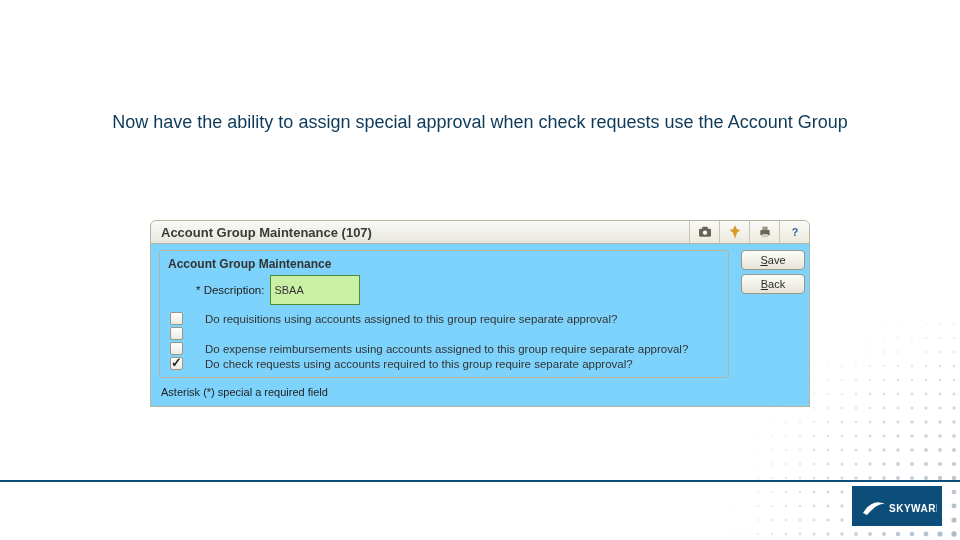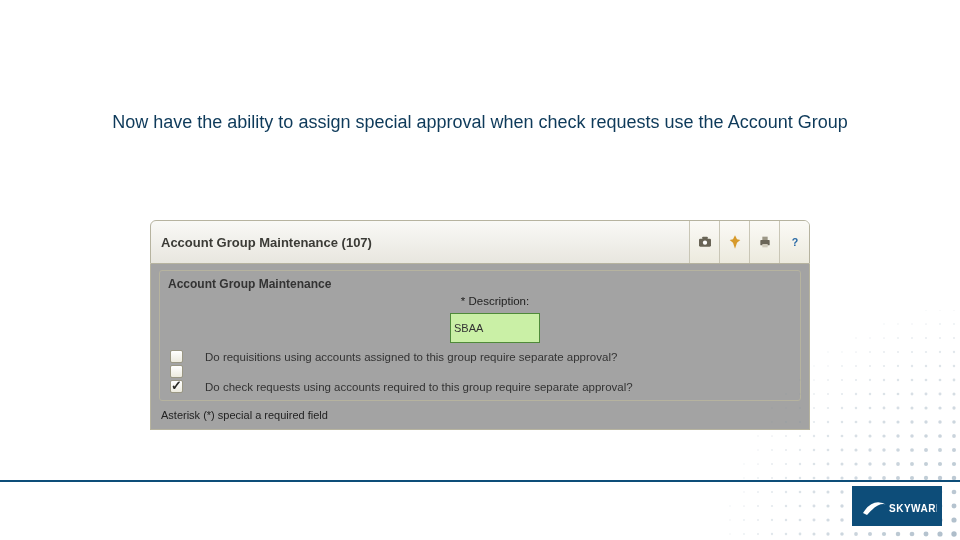--- a/index.html
+++ b/index.html
@@ -21,21 +21,21 @@
     position: absolute;
     top: 220px;
     left: 150px;
     width: 660px;
   }
 
   
   .titlebar {
     display: flex;
     align-items: stretch;
-    height: 44px;
+    height: 24px;
     border-radius: 6px 6px 0 0;
     background: linear-gradient(#f9f9f6, #e8e6df);
     border: 1px solid #b6b39f;
     overflow: hidden;
   }
   .titlebar .title {
     flex: 1;
     padding: 0 10px;
     display: flex;
     align-items: center;
@@ -54,21 +54,21 @@
     justify-content: center;
     background: linear-gradient(#fbfaf6,#eceade);
   }
   .tb-btn svg { width: 16px; height: 16px; }
 
   
   .app-body {
     display: flex;
     border: 1px solid #b6b39f;
     border-top: none;
-    background: #a3a3a3;
+    background: #7dd3fc;
   }
   .form-area {
     flex: 1;
     padding: 6px 8px 2px 8px;
   }
   .sidebar {
     width: 72px;
     padding: 6px 4px;
     display: flex;
     flex-direction: column;
@@ -95,21 +95,20 @@
     padding: 2px 0 4px 2px;
   }
 
   .desc-row {
     display: flex;
     align-items: center;
     gap: 6px;
     padding: 0 0 6px 30px;
     font-size: 11.5px;
     color: #222;
-    flex-direction: column;
   }
   .desc-row .req { color:#222; }
   .desc-input {
     width: 90px;
     height: 30px;
     border: 1px solid #4f8a3a;
     background: #caf0a6;
     font-size: 11px;
     padding: 0 3px;
     color: #333;
@@ -236,28 +235,40 @@
         </div>
 
         <div class="chk-row">
           <span class="chk"></span>
           <span>Do requisitions using accounts assigned to this group require separate approval?</span>
         </div>
         <div class="chk-row">
           <span class="chk"></span>
         </div>
         <div class="chk-row">
+          <span class="chk"></span>
+          <span>Do expense reimbursements using accounts assigned to this group require separate approval?</span>
+        </div>
+        <div class="chk-row">
           <span class="chk checked"></span>
           <span>Do check requests using accounts required to this group require separate approval?</span>
         </div>
       </div>
 
       <div class="footnote">Asterisk (*) special a required field</div>
     </div>
 
+    <div class="sidebar">
+      <div class="side-btn">
+          <span><span class="ul">S</span><span>ave</span></span>
+        </div>
+      <div class="side-btn">
+          <span><span class="ul">B</span><span>ack</span></span>
+        </div>
+    </div>
   </div>
 </div>
 
 <svg class="dots" viewBox="0 0 420 260">
   <g fill="#7a96a8">
 
     <g>
       
     </g>
   </g>

